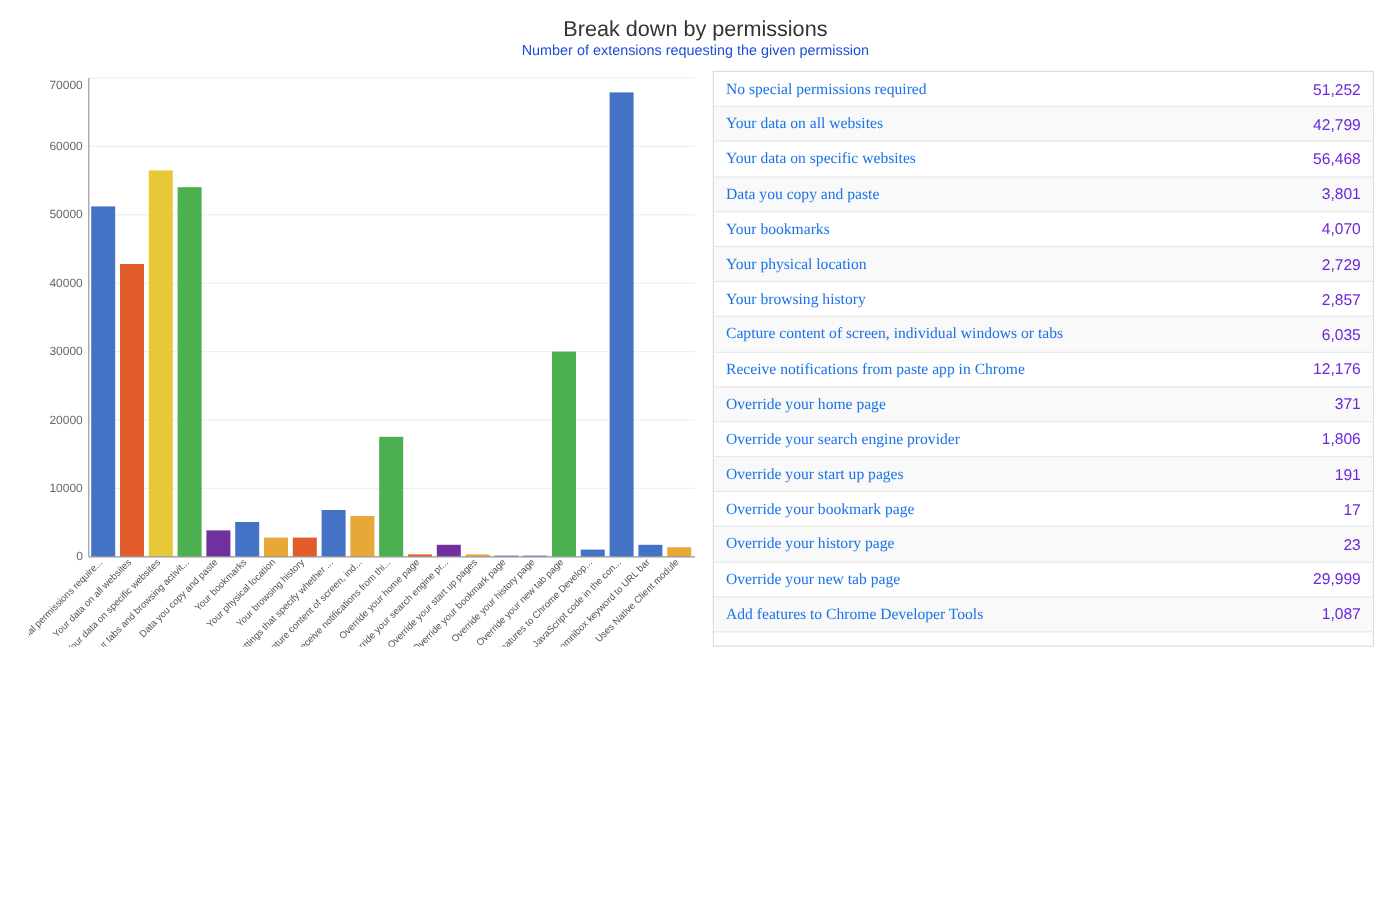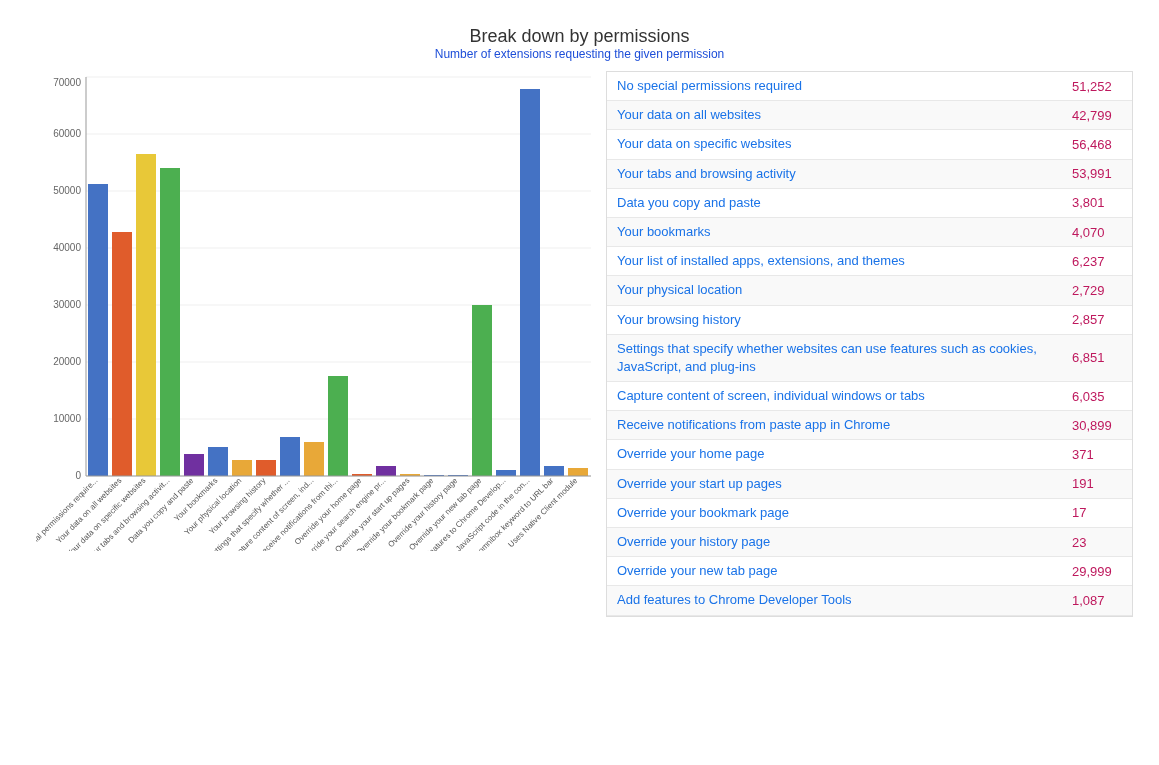--- a/index.html
+++ b/index.html
@@ -1,33 +1,33 @@
 <!DOCTYPE html>
 <html><head>
   <meta charset="utf-8">
   <style>
     * { box-sizing: border-box; margin: 0; padding: 0; }
     body { font-family: Arial, sans-serif; background: #fff; font-size: 13px; color: #333; }
-    .container { display: flex; flex-direction: column; width: 1159px; min-height: 765px; padding: 26px; }
+    .container { display: flex; flex-direction: column; width: 1159px; min-height: 765px; padding: 14px; }
     .title-section { text-align: center; margin-bottom: 10px; }
     .title-section h2 { font-size: 18px; font-weight: normal; color: #333; }
     .title-section p { font-size: 12px; color: #1d4ed8; }
     .main-content { display: flex; flex-direction: row; width: 100%; }
     .chart-area { width: 580px; flex-shrink: 0; position: relative; padding: 0 10px; }
     .table-area { flex: 1; border: 1px solid #ddd; }
     
     .chart-wrapper { position: relative; width: 100%; height: 480px; }
     .chart-svg { width: 100%; height: 100%; }
     
     .permission-table { width: 100%; border-collapse: collapse; }
     .permission-table tr { border-bottom: 1px solid #e8e8e8; }
     .permission-table tr:nth-child(even) { background: #f9f9f9; }
     .permission-table td { padding: 5px 10px; vertical-align: middle; }
-    .permission-table td:first-child { color: #1a73e8; }
-    .permission-table td:last-child { text-align: left; color: #be185d; font-size: 13px; min-width: 70px; }
+    .permission-table td:first-child { color: #1a73e8; font-family: Liberation Serif, serif; }
+    .permission-table td:last-child { text-align: right; color: #6d28d9; font-size: 13px; min-width: 70px; }
     .permission-label { color: #1a73e8; cursor: pointer; font-size: 13px; line-height: 1.4; }
   </style>
 </head>
 <body>
 
 <div class="container">
   <div class="title-section">
     <h2>Break down by permissions</h2>
     <p>Number of extensions requesting the given permission</p>
   </div>
@@ -174,58 +174,50 @@
   </tr>
             <tr>
     <td><span class="permission-label">Your data on all websites</span></td>
     <td>42,799</td>
   </tr>
             <tr>
     <td><span class="permission-label">Your data on specific websites</span></td>
     <td>56,468</td>
   </tr>
             <tr>
-    <td><span class="permission-label">Your tabs and browsing activity</span></td>
-    <td>53,991</td>
-  </tr>
-            <tr>
     <td><span class="permission-label">Data you copy and paste</span></td>
     <td>3,801</td>
   </tr>
             <tr>
     <td><span class="permission-label">Your bookmarks</span></td>
     <td>4,070</td>
   </tr>
             <tr>
-    <td><span class="permission-label">Your list of installed apps, extensions, and themes</span></td>
-    <td>6,237</td>
-  </tr>
-            <tr>
     <td><span class="permission-label">Your physical location</span></td>
     <td>2,729</td>
   </tr>
             <tr>
     <td><span class="permission-label">Your browsing history</span></td>
     <td>2,857</td>
   </tr>
             <tr>
-    <td><span class="permission-label">Settings that specify whether websites can use features such as cookies, JavaScript, and plug-ins</span></td>
-    <td>6,851</td>
-  </tr>
-            <tr>
     <td><span class="permission-label">Capture content of screen, individual windows or tabs</span></td>
     <td>6,035</td>
   </tr>
             <tr>
     <td><span class="permission-label">Receive notifications from paste app in Chrome</span></td>
-    <td>30,899</td>
+    <td>12,176</td>
   </tr>
             <tr>
     <td><span class="permission-label">Override your home page</span></td>
     <td>371</td>
+  </tr>
+            <tr>
+    <td><span class="permission-label">Override your search engine provider</span></td>
+    <td>1,806</td>
   </tr>
             <tr>
     <td><span class="permission-label">Override your start up pages</span></td>
     <td>191</td>
   </tr>
             <tr>
     <td><span class="permission-label">Override your bookmark page</span></td>
     <td>17</td>
   </tr>
             <tr>

